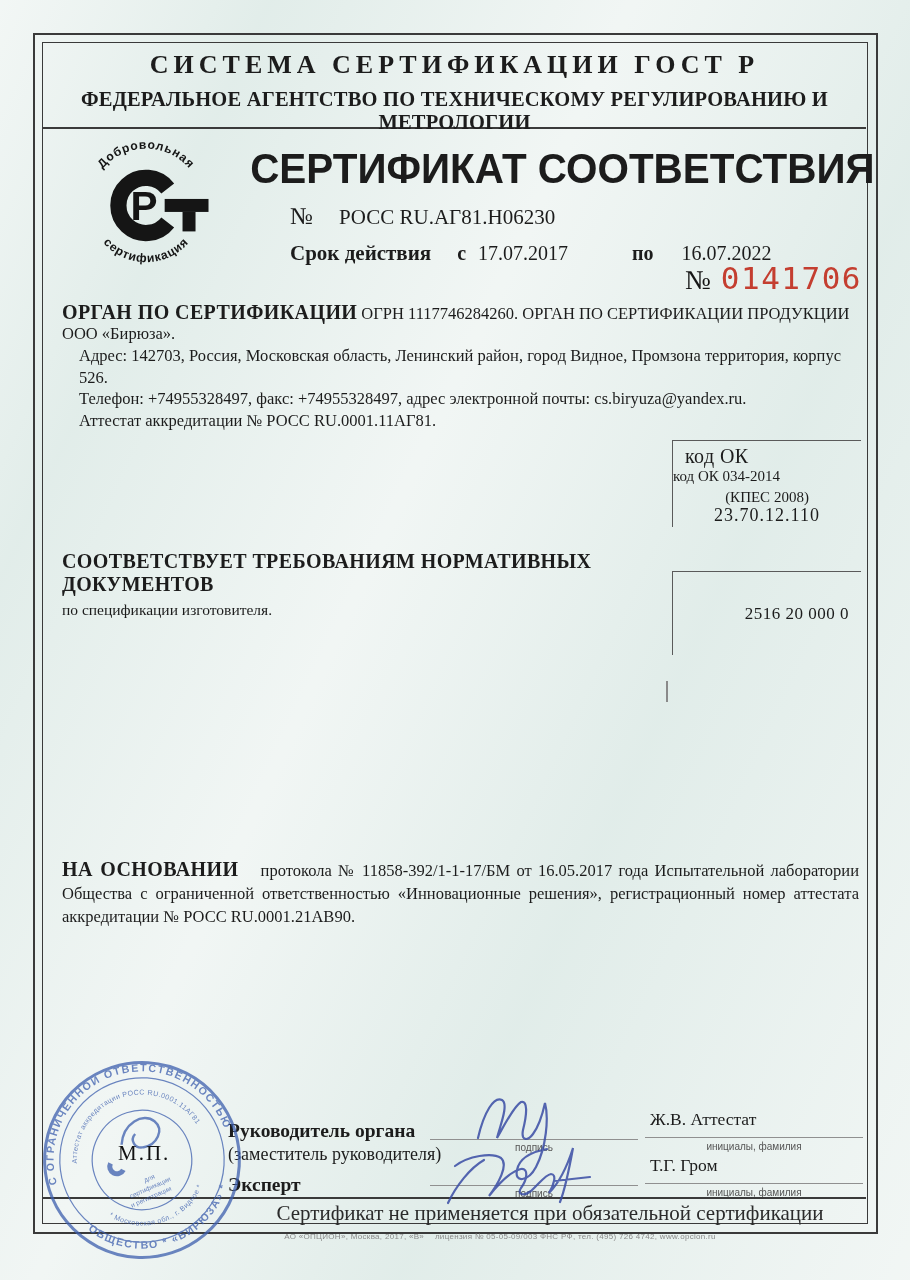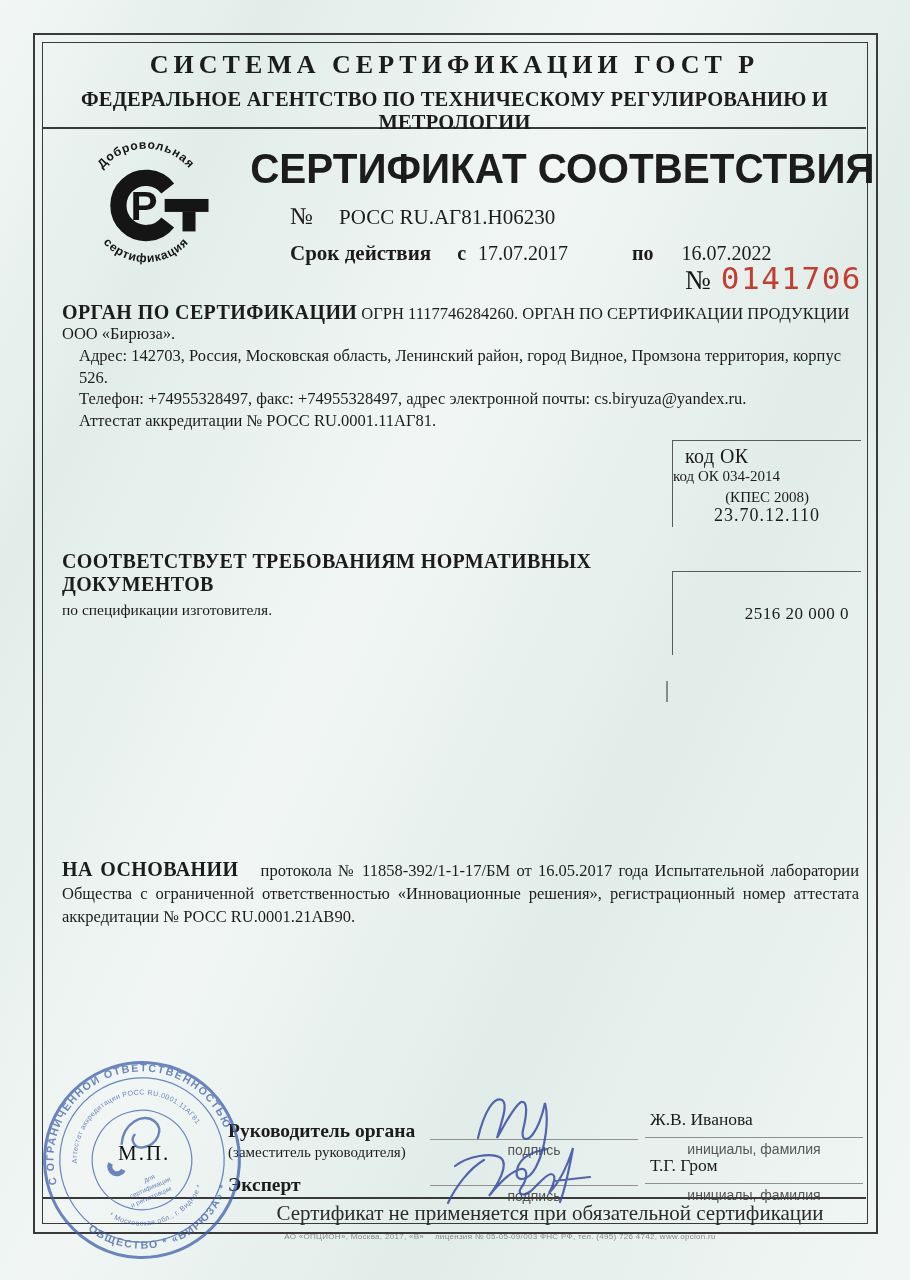--- a/index.html
+++ b/index.html
@@ -69,29 +69,29 @@
   .conform-block{left:62px; top:550px; width:600px;}
   .conform-block .sub{font-size:15.5px; margin-top:5px;}
   .basis-block{left:62px; top:858px; width:797px; text-align:justify;}
   .basis-block .section-label{margin-right:16px;}
   .basis-block .body-text{line-height:23px;}
   .extra-block{left:62px; top:1027px;}
   .extra-block .txt{font-size:16px; margin-left:28px;}
 
   .mp{left:118px; top:1141px; font-size:21px; letter-spacing:2px; color:#111; z-index:5;}
   .head-label{left:228px; top:1120px; font-size:19.5px; font-weight:bold;}
-  .head-sublabel{left:228px; top:1144px; font-size:15px;}
+  .head-sublabel{left:228px; top:1144px; font-size:18px;}
   .expert-label{left:228px; top:1174px; font-size:19.5px; font-weight:bold;}
 
   .sig-line{height:1px; background:#909090;}
   .sig-line-1{left:430px; top:1139px; width:208px;}
   .sig-line-2{left:430px; top:1185px; width:208px;}
   .name-line-1{left:645px; top:1137px; width:218px;}
   .name-line-2{left:645px; top:1183px; width:218px;}
-  .caption{font-family:"Liberation Sans",sans-serif; font-size:14px; color:#555; text-align:center;}
+  .caption{font-family:"Liberation Sans",sans-serif; font-size:10px; color:#555; text-align:center;}
   .cap-1{left:430px; top:1142px; width:208px;}
   .cap-2{left:430px; top:1188px; width:208px;}
   .cap-3{left:645px; top:1141px; width:218px;}
   .cap-4{left:645px; top:1187px; width:218px;}
   .name-1{left:650px; top:1109px; width:210px; font-size:17.5px;}
   .name-2{left:650px; top:1155px; width:210px; font-size:17.5px;}
 
   .stamp-svg{left:38px; top:1056px; width:208px; height:208px; z-index:4;}
   .sig-overlay{left:0; top:0; width:910px; height:1280px; pointer-events:none; z-index:6;}
 
@@ -215,21 +215,21 @@
   <div class="abs sig-line sig-line-1"></div>
   <div class="abs sig-line sig-line-2"></div>
   <div class="abs sig-line name-line-1"></div>
   <div class="abs sig-line name-line-2"></div>
 
   <div class="abs caption cap-1">подпись</div>
   <div class="abs caption cap-2">подпись</div>
   <div class="abs caption cap-3">инициалы, фамилия</div>
   <div class="abs caption cap-4">инициалы, фамилия</div>
 
-  <div class="abs name-1">Ж.В. Иванова</div>
+  <div class="abs name-1">Ж.В. Аттестат</div>
   <div class="abs name-2">Т.Г. Гром</div>
 
   <svg class="abs sig-overlay" viewBox="0 0 910 1280" xmlns="http://www.w3.org/2000/svg">
     <g fill="none" stroke="#3a4da5" stroke-width="2.2" stroke-linecap="round" opacity=".85">
       <path d="M 478 1138 C 484 1112 494 1096 502 1100 C 509 1104 500 1126 497 1138
            C 505 1124 514 1106 521 1102 C 528 1100 527 1114 523 1130
            C 521 1140 527 1142 533 1134 C 539 1126 543 1112 545 1103
            C 549 1118 546 1148 536 1167 C 528 1182 514 1183 517 1170
            C 519 1159 531 1152 547 1149"></path>
       <path d="M 448 1203 C 456 1186 470 1168 484 1160 M 455 1166 C 468 1156 492 1152 501 1158

